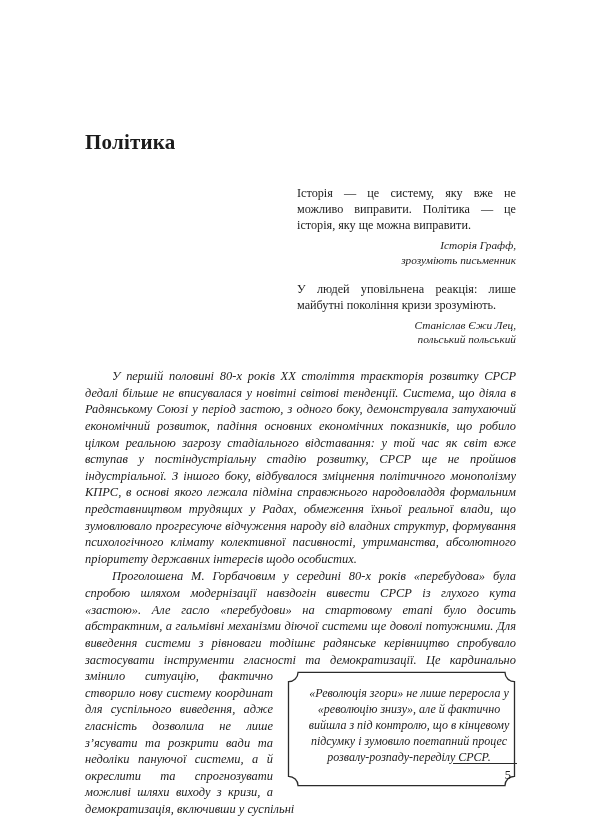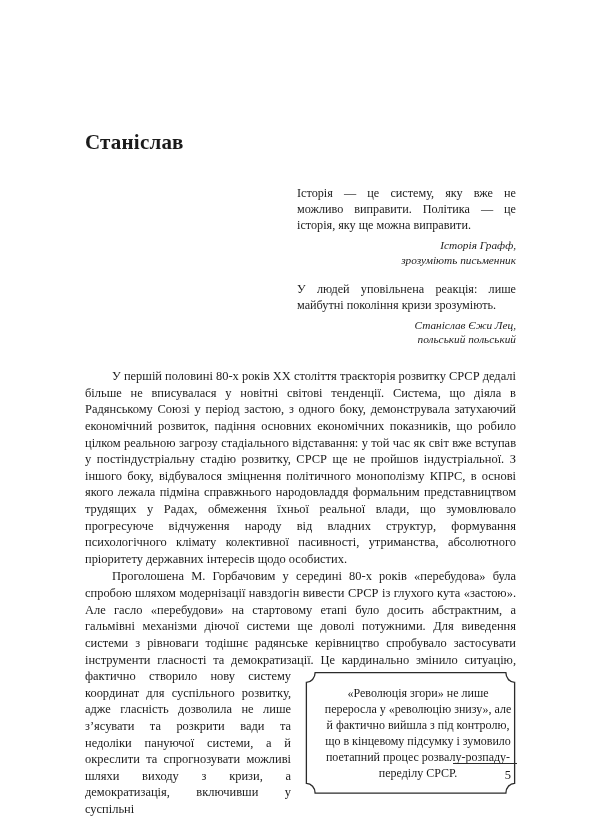--- a/index.html
+++ b/index.html
@@ -39,26 +39,27 @@
     line-height:1.3;
     text-align:right;
     margin:0;
   }
   .body-text{margin-top:21px;}
   .para{
     font-size:12.45px;
     line-height:1.335;
     text-align:justify;
     margin:0;
+    font-style:italic;
   }
   .para + .para{margin-top:1px;}
   .indent{display:inline-block;width:27px;}
   .callout{
     float:right;
-    width:211px;
+    width:229px;
     min-height:116px;
     margin:3px 0 4px 14px;
     position:relative;
     box-sizing:border-box;
     padding:15px 2px 13px 17px;
     text-align:center;
   }
   .callout-frame{
     position:absolute;
     inset:0;
@@ -87,21 +88,21 @@
     font-size:12.5px;
     padding-right:6px;
   }
 </style>
 </head>
 <body>
 
 <div class="page">
   <div class="content">
 
-    <h1 class="title">Станіслав</h1>
+    <h1 class="title">Політика</h1>
 
     <div class="epigraph">
       <p class="epigraph-text">Історія — це систему, яку вже не можливо виправити. Політика — це історія, яку ще можна виправити.</p>
       <p class="epigraph-author">
         <span>Історія Графф,</span><br>
         <span>зрозуміють письменник</span>
       </p>
     </div>
 
     <div class="epigraph">
@@ -116,21 +117,21 @@
 
       <p class="para"><span class="indent"></span><span>У першій половині 80-х років XX століття траєкторія розвитку СРСР дедалі більше не вписувалася у новітні світові тенденції. Система, що діяла в Радянському Союзі у період застою, з одного боку, демонструвала затухаючий економічний розвиток, падіння основних економічних показників, що робило цілком реальною загрозу стадіального відставання: у той час як світ вже вступав у постіндустріальну стадію розвитку, СРСР ще не пройшов індустріальної. З іншого боку, відбувалося зміцнення політичного монополізму КПРС, в основі якого лежала підміна справжнього народовладдя формальним представництвом трудящих у Радах, обмеження їхньої реальної влади, що зумовлювало прогресуюче відчуження народу від владних структур, формування психологічного клімату колективної пасивності, утриманства, абсолютного пріоритету державних інтересів щодо особистих.</span></p>
 
       <p class="para"><span class="indent"></span><span>Проголошена М. Горбачовим у середині 80-х років «перебудова» була спробою шляхом модернізації навздогін вивести СРСР із глухого кута «застою». Але гасло «перебудови» на стартовому етапі було досить абстрактним, а гальмівні механізми діючої системи ще доволі потужними. Для виведення системи з рівноваги тодішнє радянське керівництво спробувало застосувати інструменти гласності та демократизації. Це кардинально змінило ситуацію,</span>
         <span class="callout">
           <svg class="callout-frame" viewBox="0 0 229 120" preserveAspectRatio="none" aria-hidden="true">
             <path d="M 11 1.5 H 218 A 9.5 9.5 0 0 0 227.5 11 V 109 A 9.5 9.5 0 0 0 218 118.5 H 11 A 9.5 9.5 0 0 0 1.5 109 V 11 A 9.5 9.5 0 0 0 11 1.5 Z" fill="none" stroke="#2b2b2b" stroke-width="1.3" vector-effect="non-scaling-stroke"></path>
           </svg>
           <span class="callout-text">«Революція згори» не лише переросла у «революцію знизу», але й фактично вийшла з під контролю, що в кінцевому підсумку і зумовило поетапний процес розвалу-розпаду-переділу СРСР.</span>
         </span>
-        <span>фактично створило нову систему координат для суспільного розвитку, адже гласність дозволила не лише з’ясувати та розкрити вади та недоліки пануючої системи, а й окреслити та спрогнозувати можливі шляхи виходу з кризи, а демократизація, включивши у суспільні</span></p>
+        <span>фактично створило нову систему координат для суспільного виведення, адже гласність дозволила не лише з’ясувати та розкрити вади та недоліки пануючої системи, а й окреслити та спрогнозувати можливі шляхи виходу з кризи, а демократизація, включивши у суспільні</span></p>
 
     </div>
   </div>
 
   <div class="footer">
     <div class="footer-rule"></div>
     <div class="page-number">5</div>
   </div>
 </div>
 

